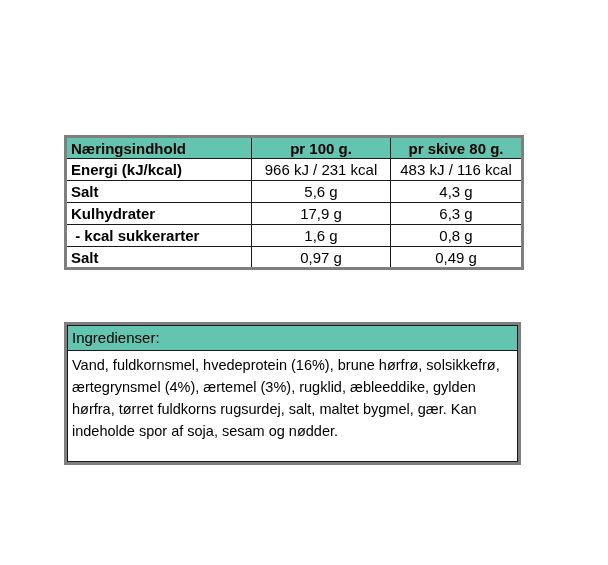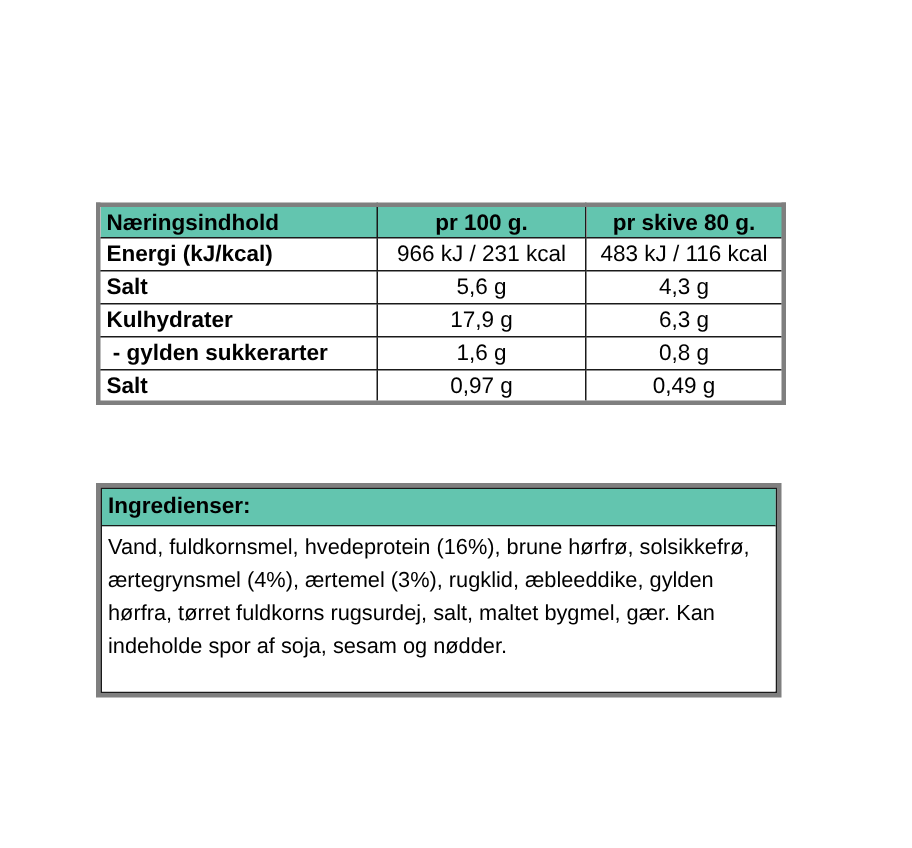--- a/index.html
+++ b/index.html
@@ -44,21 +44,21 @@
   .ingredients-box {
     position: absolute;
     left: 64px; top: 322px;
     width: 457px;
     border: 3px solid #7f7f7f;
     background: #fff;
   }
   .ingredients-inner { border: 1px solid #1a1a1a; }
   .ingredients-header {
     background: #63c5af;
-    font-weight: bold;
+    font-weight: normal;
     font-size: 15px;
     padding: 3px 4px 4px 4px;
     border-bottom: 1px solid #1a1a1a;
   }
   .ingredients-body {
     background: #fff;
     font-size: 14.5px;
     line-height: 22px;
     padding: 3px 5px 6px 4px;
     min-height: 110px;
@@ -93,21 +93,21 @@
           <td class="label">Salt</td>
           <td class="value">5,6 g</td>
           <td class="value">4,3 g</td>
         </tr>
         <tr>
           <td class="label">Kulhydrater</td>
           <td class="value">17,9 g</td>
           <td class="value">6,3 g</td>
         </tr>
         <tr>
-          <td class="label"> - gylden sukkerarter</td>
+          <td class="label"> - kcal sukkerarter</td>
           <td class="value">1,6 g</td>
           <td class="value">0,8 g</td>
         </tr>
         <tr>
           <td class="label">Salt</td>
           <td class="value">0,97 g</td>
           <td class="value">0,49 g</td>
         </tr>
       </tbody>
   </table>

